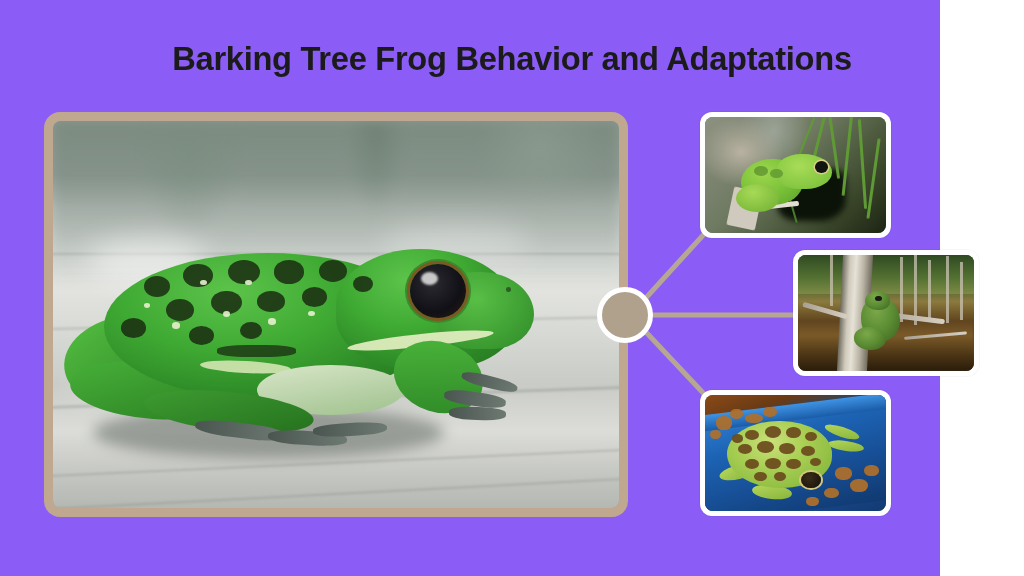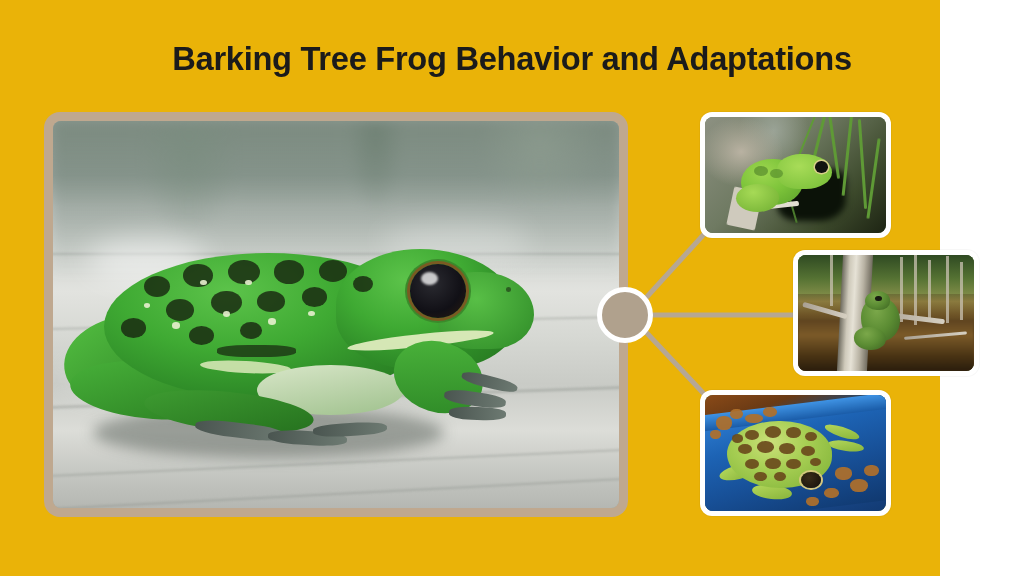--- a/index.html
+++ b/index.html
@@ -306,21 +306,21 @@
   .debris {
     position: absolute;
     border-radius: 45%;
     background: #b0702a;
     opacity: .92;
   }
 </style>
 </head>
 <body>
 
-<div id="stage" style="background: #eab308; width: 940px; height: 576px;">
+<div id="stage" style="background: #8b5cf6; width: 940px; height: 576px;">
 
   <div id="page-title" style="color: rgb(27, 27, 27); width: 1024px;">Barking Tree Frog Behavior and Adaptations</div>
 
   <svg id="connectors" viewBox="0 0 1024 576" preserveAspectRatio="none">
     <line x1="644" y1="300" x2="706" y2="232" stroke="#B6A794" stroke-width="5" stroke-linecap="butt"></line>
     <line x1="648" y1="315" x2="800" y2="315" stroke="#B6A794" stroke-width="5" stroke-linecap="butt"></line>
     <line x1="644" y1="330" x2="706" y2="396" stroke="#B6A794" stroke-width="5" stroke-linecap="butt"></line>
   </svg>
 
   <div id="hero-frame" style="left: 44px; top: 112px; width: 584px; height: 405px; background: rgb(191, 168, 143);">

